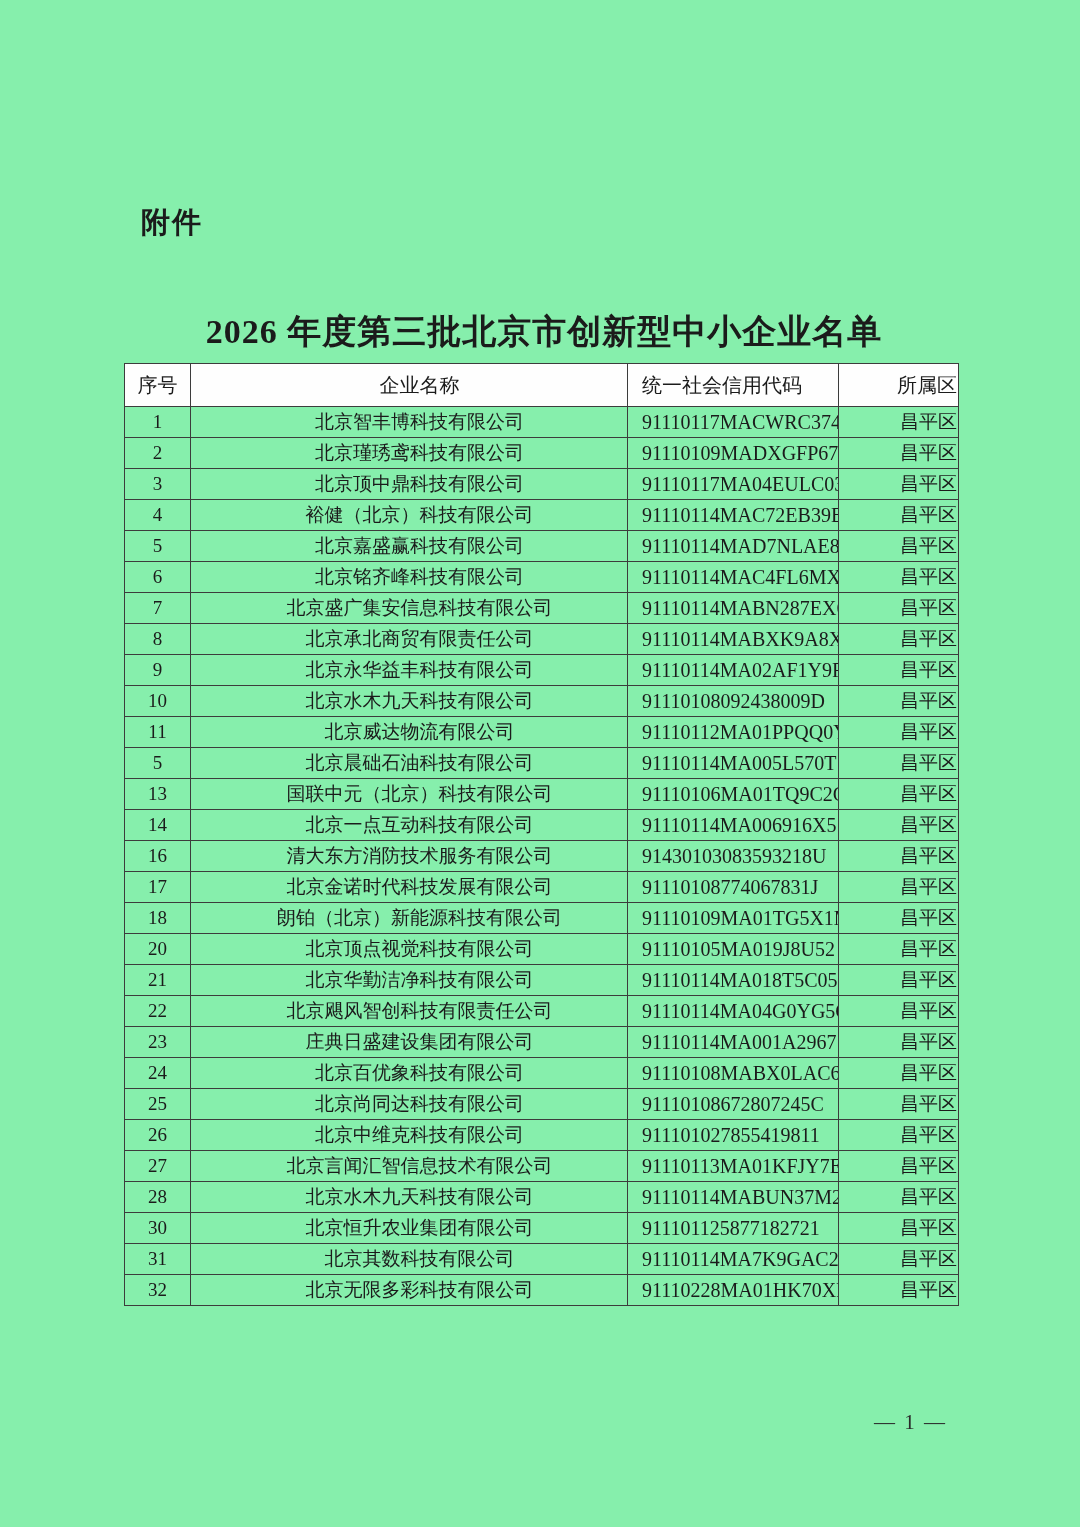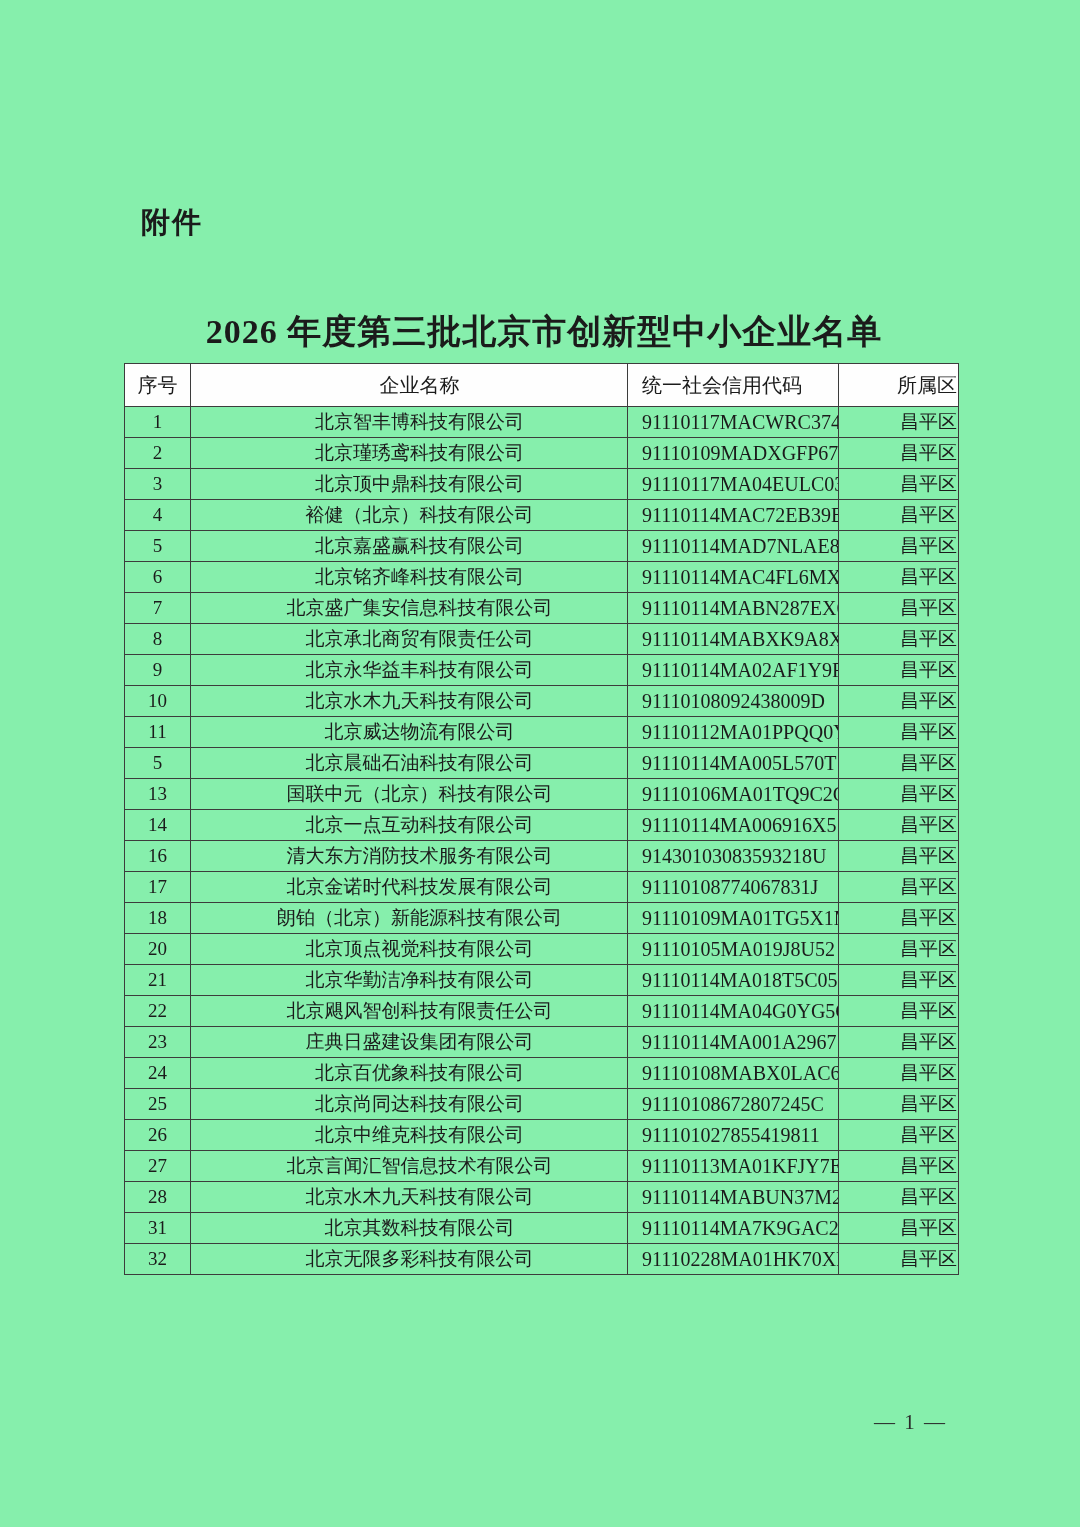--- a/index.html
+++ b/index.html
@@ -277,20 +277,26 @@
   </tr>
 
   <tr>
     <td class="col-index">28</td>
     <td class="col-name">北京水木九天科技有限公司</td>
     <td class="col-code">91110114MABUN37M2D</td>
     <td class="col-district">昌平区</td>
   </tr>
 
 
+  <tr>
+    <td class="col-index">30</td>
+    <td class="col-name">北京恒升农业集团有限公司</td>
+    <td class="col-code">911101125877182721</td>
+    <td class="col-district">昌平区</td>
+  </tr>
 
   <tr>
     <td class="col-index">31</td>
     <td class="col-name">北京其数科技有限公司</td>
     <td class="col-code">91110114MA7K9GAC21</td>
     <td class="col-district">昌平区</td>
   </tr>
 
   <tr>
     <td class="col-index">32</td>

